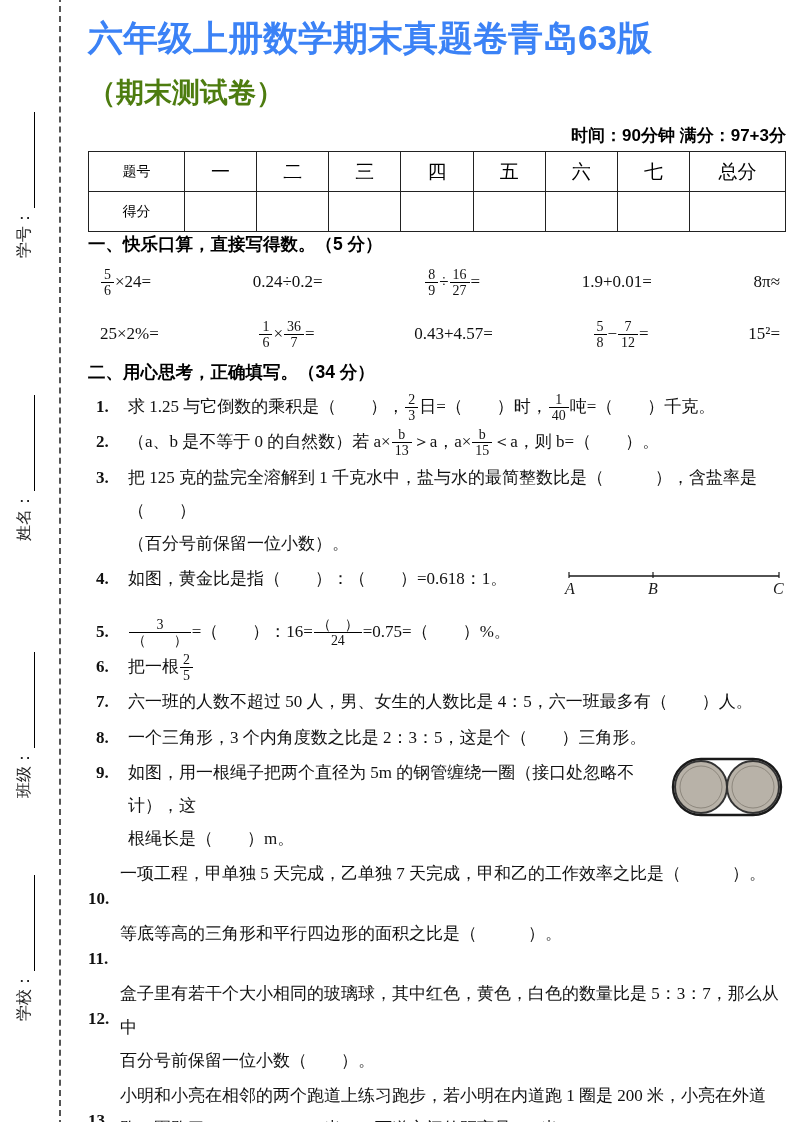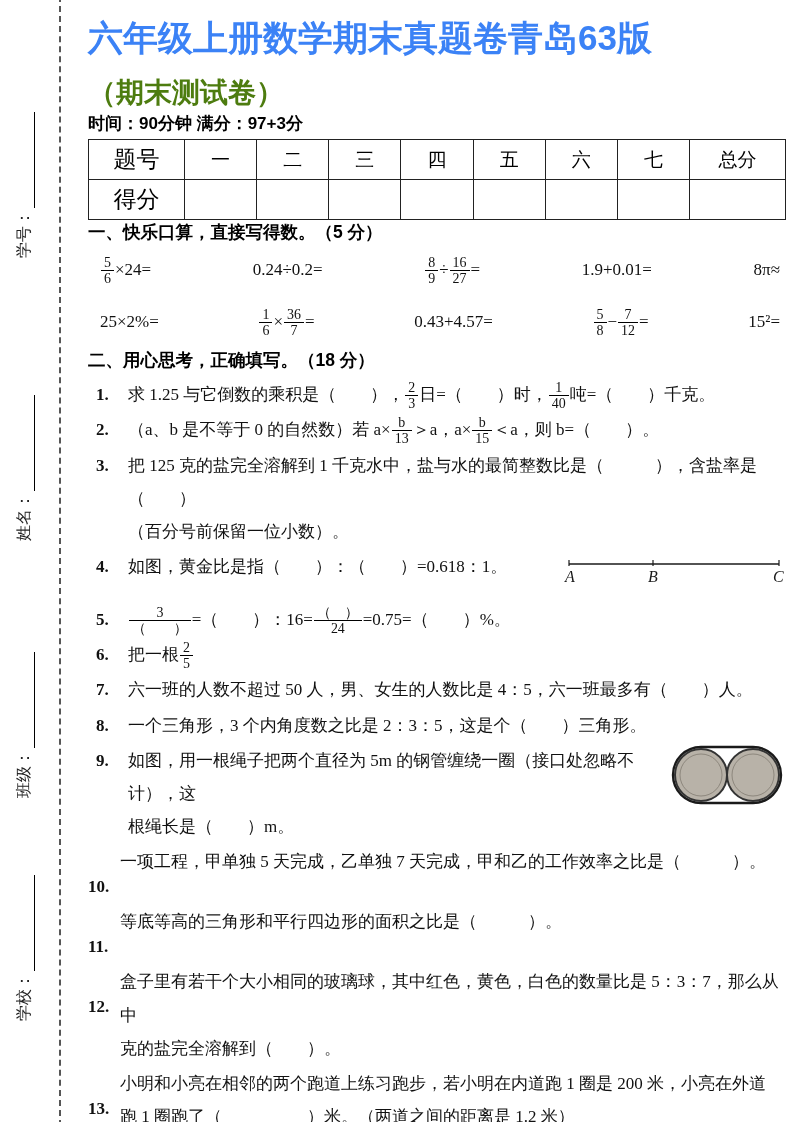--- a/index.html
+++ b/index.html
@@ -21,30 +21,30 @@
   .main{position:absolute;left:88px;top:18px;width:698px;}
   .title{
     text-align:left;font-family:"Liberation Sans","DejaVu Sans",sans-serif;
     font-weight:bold;font-size:35px;letter-spacing:0px;line-height:1.15;color:#3b82f6;
   }
   .subtitle{
     text-align:left;font-family:"Liberation Sans","DejaVu Sans",sans-serif;
     font-weight:bold;font-size:28px;margin-top:16px;color:#4d7c0f;
   }
   .meta{
-    text-align:left;font-family:"Liberation Sans","DejaVu Sans",sans-serif;
-    font-weight:bold;font-size:17px;margin-top:0;margin-bottom:4px;color:#000;
+    text-align:right;font-family:"Liberation Sans","DejaVu Sans",sans-serif;
+    font-weight:bold;font-size:17px;margin-top:12px;margin-bottom:4px;color:#000;
   }
   
   table.score{border-collapse:collapse;width:100%;table-layout:fixed;}
   table.score td{
     border:1.5px solid #222;height:37px;text-align:center;vertical-align:middle;
     font-size:19px;color:#000;
   }
-  table.score td.hd{font-size:23px;}
+  table.score td.hd{font-size:14px;}
   table.score col.c-first{width:96px;}
   table.score col.c-last{width:96px;}
   
   .sec-head{
     font-family:"Liberation Sans","DejaVu Sans",sans-serif;font-weight:bold;
     font-size:17.5px;color:#000;
   }
   .oral-row{
     display:flex;justify-content:space-between;align-items:center;
     padding:0 6px 0 12px;height:52px;font-size:17px;
@@ -146,21 +146,21 @@
         </div>
         <div class="oral-row">
           <span class="oral-item"><span>25×2%=</span></span>
           <span class="oral-item"><span class="frac"><span class="fn">1</span><span class="fd">6</span></span><span>×</span><span class="frac"><span class="fn">36</span><span class="fd">7</span></span><span>=</span></span>
           <span class="oral-item"><span>0.43+4.57=</span></span>
           <span class="oral-item"><span class="frac"><span class="fn">5</span><span class="fd">8</span></span><span>−</span><span class="frac"><span class="fn">7</span><span class="fd">12</span></span><span>=</span></span>
           <span class="oral-item"><span>15²=</span></span>
         </div>
       </div>
 
-    <div class="sec-head">二、用心思考，正确填写。（18 分）</div>
+    <div class="sec-head">二、用心思考，正确填写。（34 分）</div>
     <div class="questions" id="questions">
         <div class="q">
           <span class="q-no">1.</span>
           <span class="q-body"><span>求 1.25 与它倒数的乘积是（　　），</span><span class="frac"><span class="fn">2</span><span class="fd">3</span></span><span>日=（　　）时，</span><span class="frac"><span class="fn">1</span><span class="fd">40</span></span><span>吨=（　　）千克。</span></span>
         </div>
         <div class="q">
           <span class="q-no">2.</span>
           <span class="q-body"><span class="kai">（a、b 是不等于 0 的自然数）</span><span>若 a×</span><span class="frac"><span class="fn">b</span><span class="fd">13</span></span><span>＞a，a×</span><span class="frac"><span class="fn">b</span><span class="fd">15</span></span><span>＜a，则 b=（　　）。</span></span>
         </div>
         <div class="q">
@@ -208,21 +208,21 @@
         <div class="q">
           <span class="q-no wide">10.</span>
           <span class="q-body"><span>一项工程，甲单独 5 天完成，乙单独 7 天完成，甲和乙的工作效率之比是（　　　）。</span></span>
         </div>
         <div class="q">
           <span class="q-no wide">11.</span>
           <span class="q-body"><span>等底等高的三角形和平行四边形的面积之比是（　　　）。</span></span>
         </div>
         <div class="q">
           <span class="q-no wide">12.</span>
-          <span class="q-body"><span>盒子里有若干个大小相同的玻璃球，其中红色，黄色，白色的数量比是 5：3：7，那么从中</span><br><span>克的盐完全溶解到（　　）。</span></span>
+          <span class="q-body"><span>盒子里有若干个大小相同的玻璃球，其中红色，黄色，白色的数量比是 5：3：7，那么从中</span><br><span>百分号前保留一位小数（　　）。</span></span>
         </div>
         <div class="q">
           <span class="q-no wide">13.</span>
           <span class="q-body"><span>小明和小亮在相邻的两个跑道上练习跑步，若小明在内道跑 1 圈是 200 米，小亮在外道</span><br><span>跑 1 圈跑了（　　　　　）米。</span><span class="kai">（两道之间的距离是 1.2 米）</span></span>
         </div>
       </div>
 
   </div>
 </div>
 

